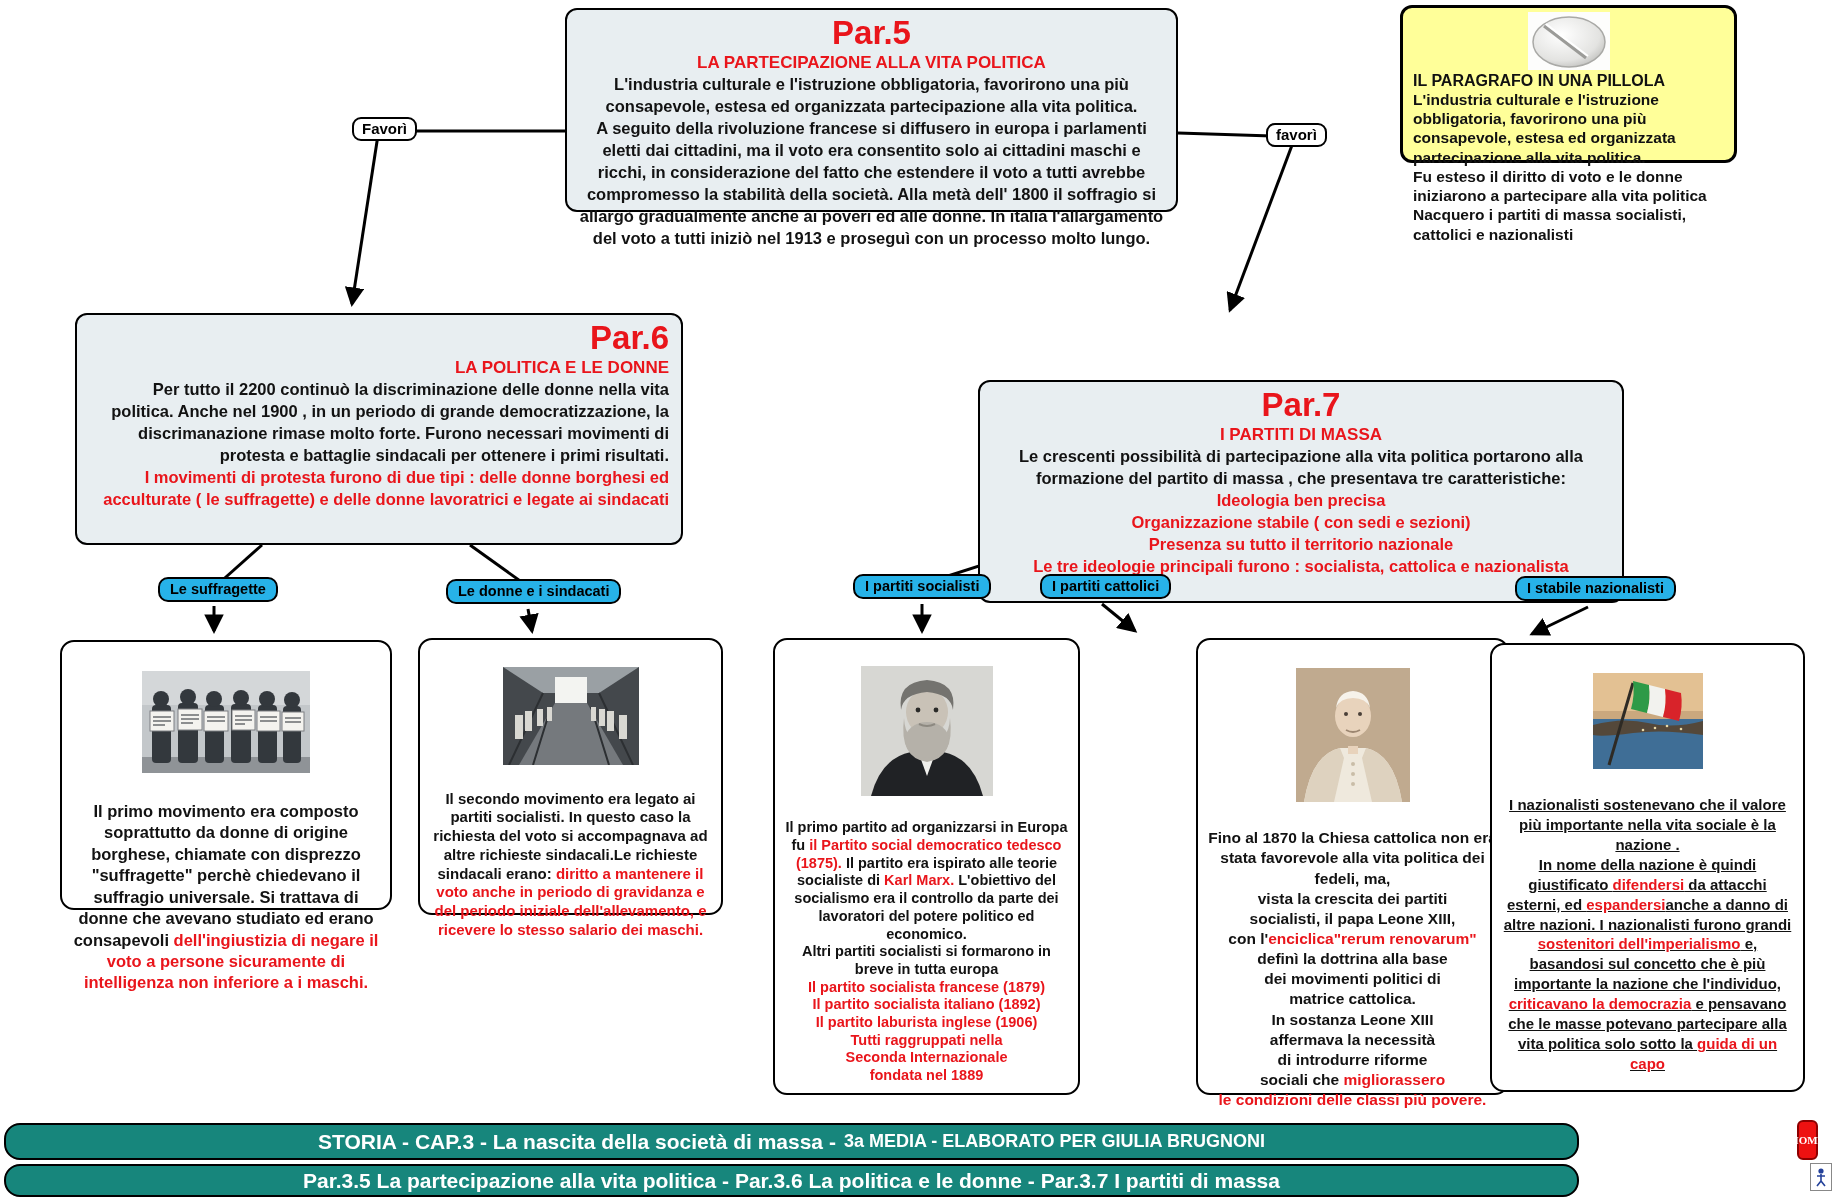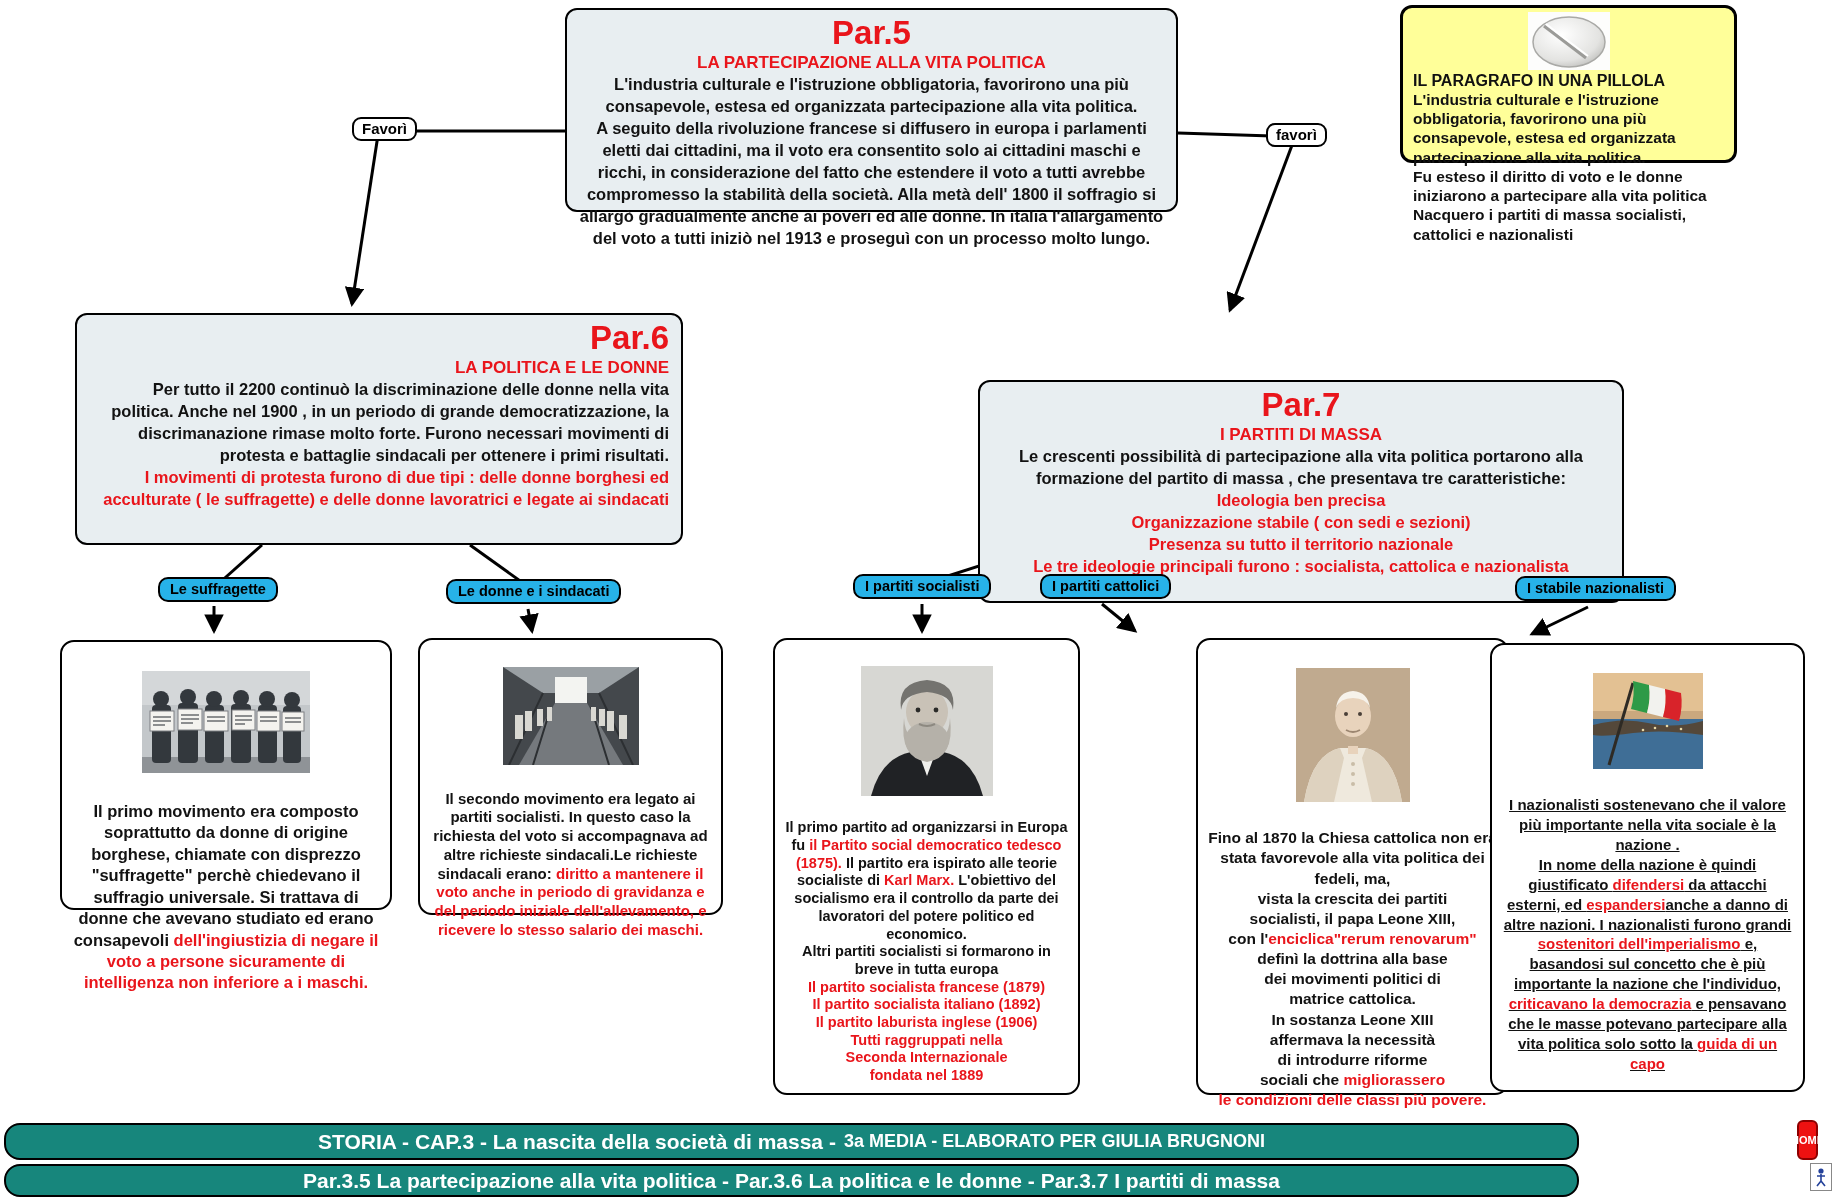--- a/index.html
+++ b/index.html
@@ -26,21 +26,21 @@
   .card svg{display:block;margin:2px auto 6px auto;}
   #connectors{position:absolute;left:0;top:0;width:1842px;height:1199px;pointer-events:none;}
   #connectors line{stroke:#000;stroke-width:3;}
   .bar{position:absolute;left:4px;width:1575px;background:#17867c;border:2px solid #000;
        border-radius:16px;color:#fff;display:flex;align-items:center;justify-content:center;
        box-sizing:border-box;}
   .bar .big{font-size:21px;}
   .bar .small{font-size:18px;margin-left:8px;}
   .homebtn{position:absolute;left:1797px;top:1120px;width:21px;height:40px;background:#ee1111;
            border:2px solid #8d0000;border-radius:6px;color:#fff;font-size:11px;display:flex;
-           align-items:center;justify-content:center;box-sizing:border-box;cursor:pointer;}
+           align-items:center;justify-content:center;box-sizing:border-box;cursor:pointer;font-family:Liberation Serif, serif;}
   .minicon{position:absolute;left:1810px;top:1163px;width:20px;height:26px;background:#fff;
            border:1px solid #888;display:flex;align-items:center;justify-content:center;cursor:pointer;}
 </style>
 </head>
 <body>
 
 <div id="canvas">
 
   <svg id="connectors" viewBox="0 0 1842 1199">
     <defs>

